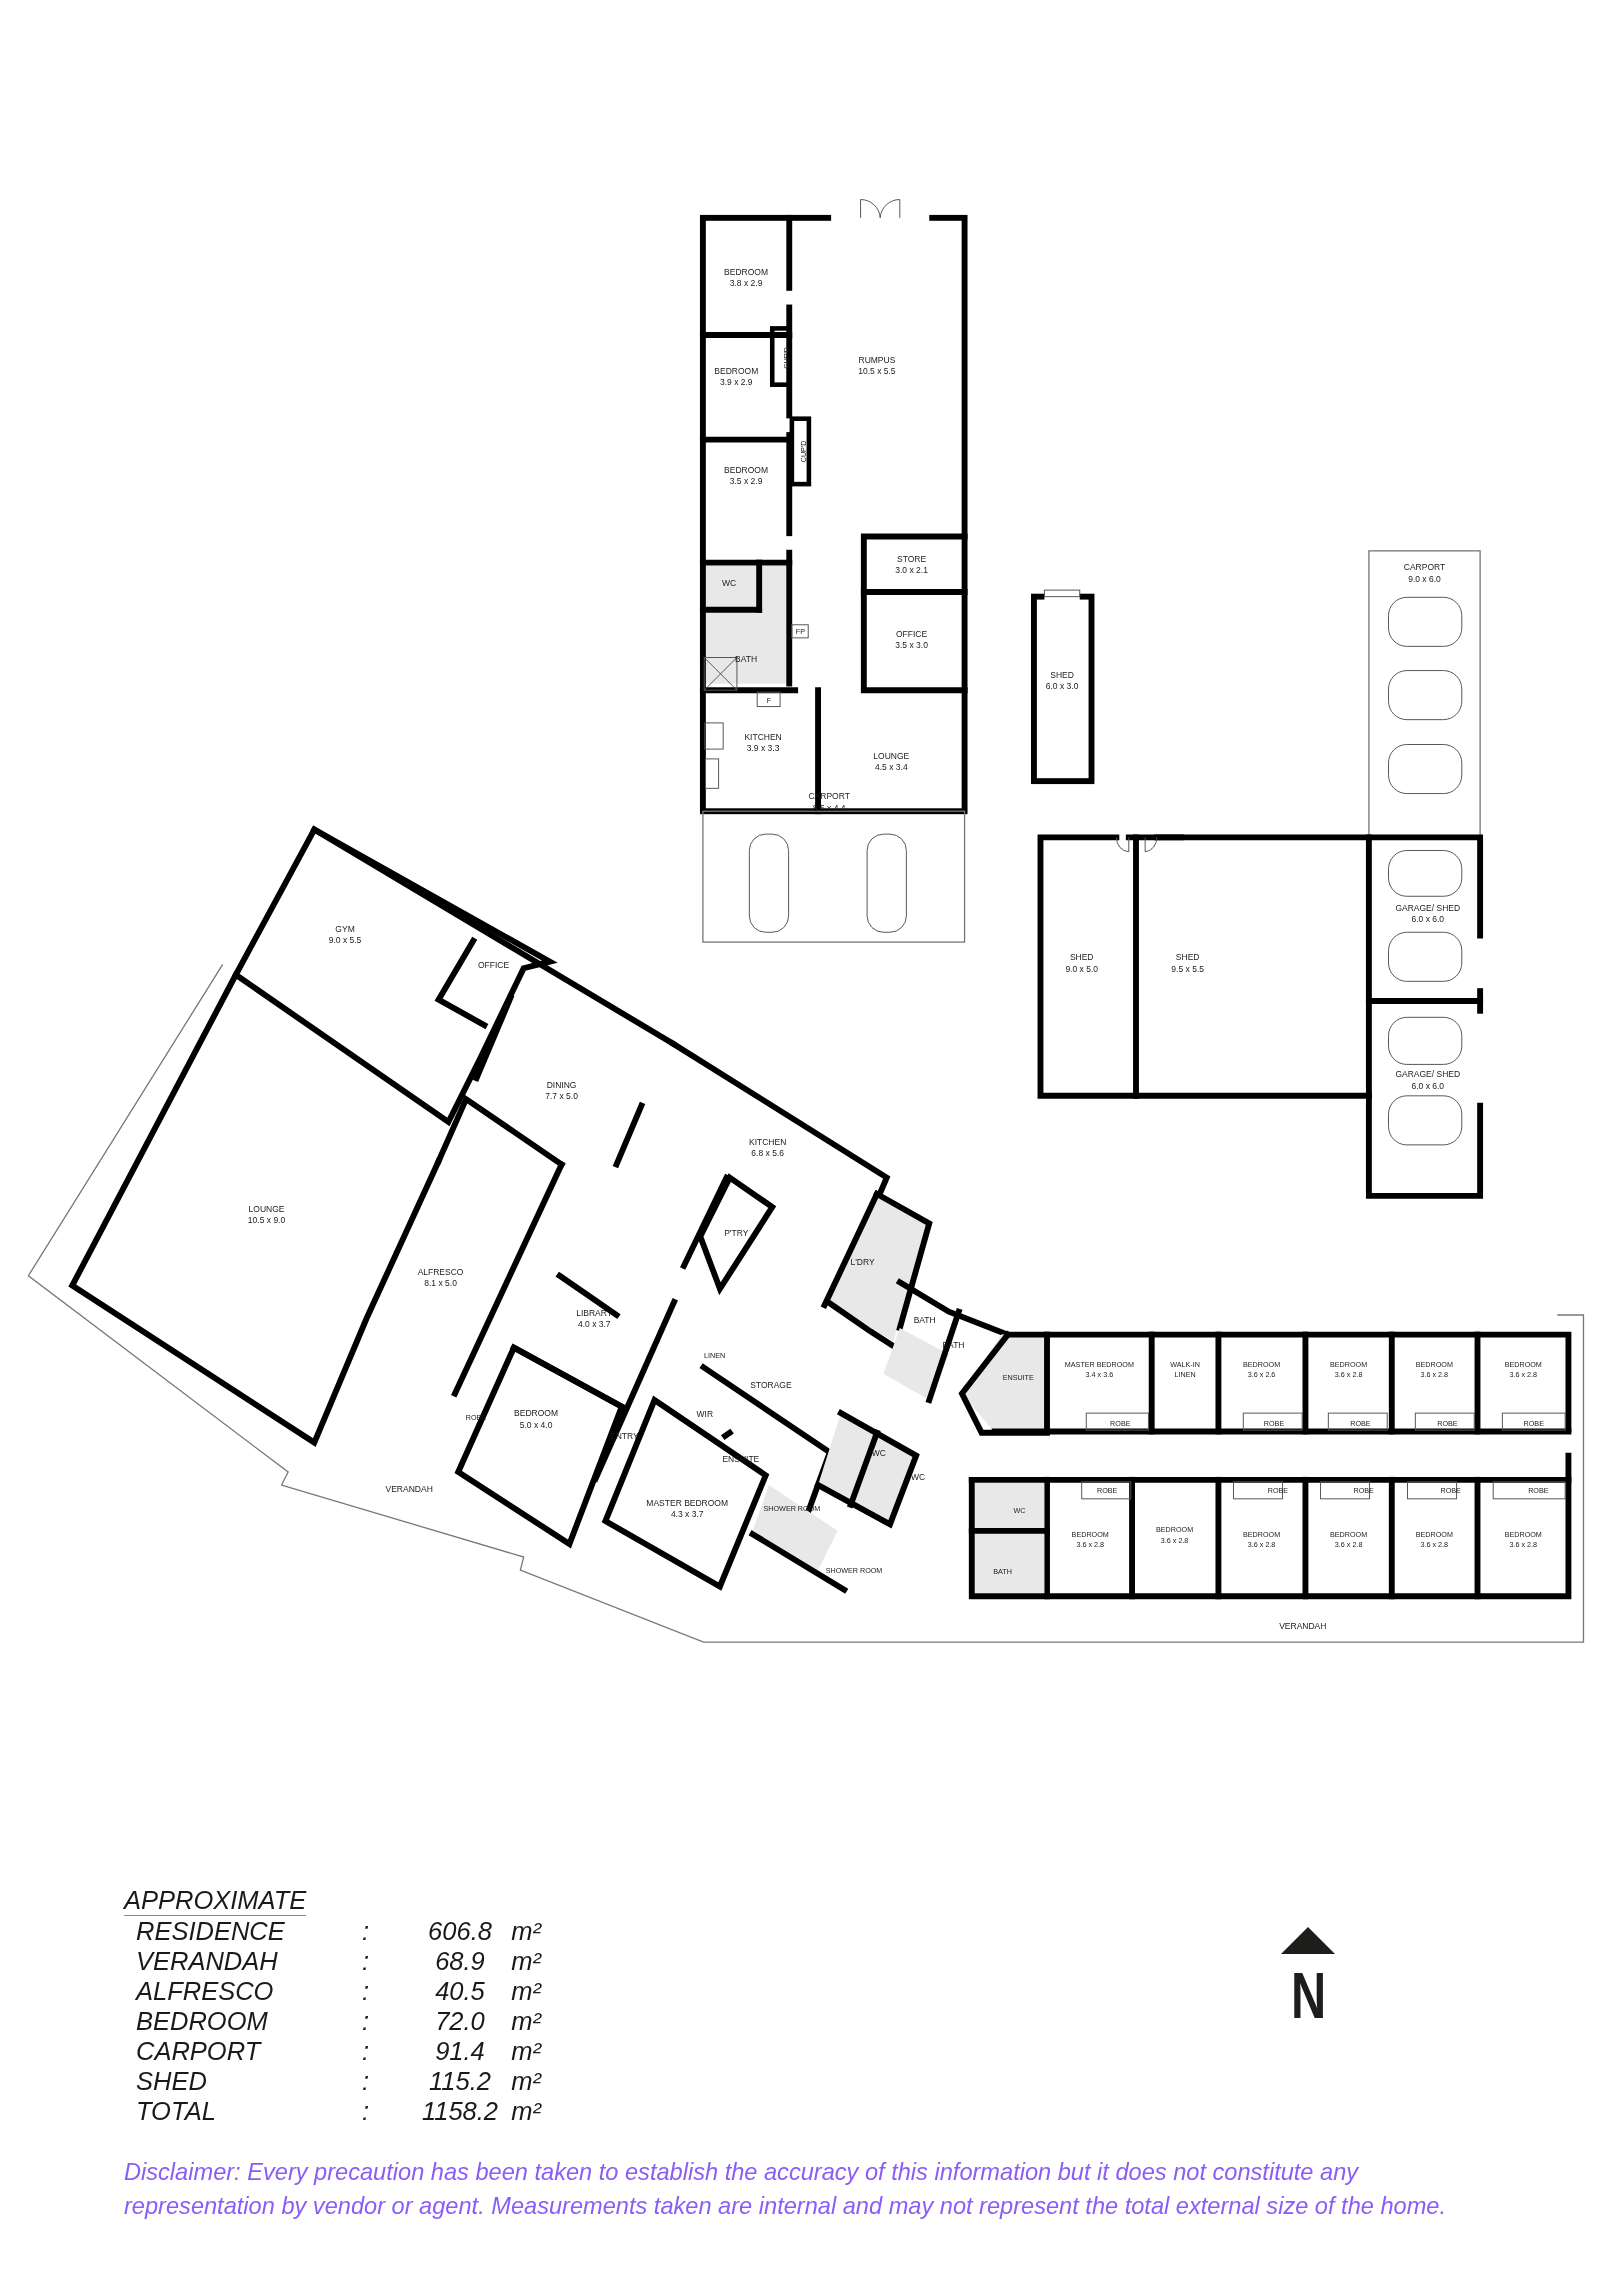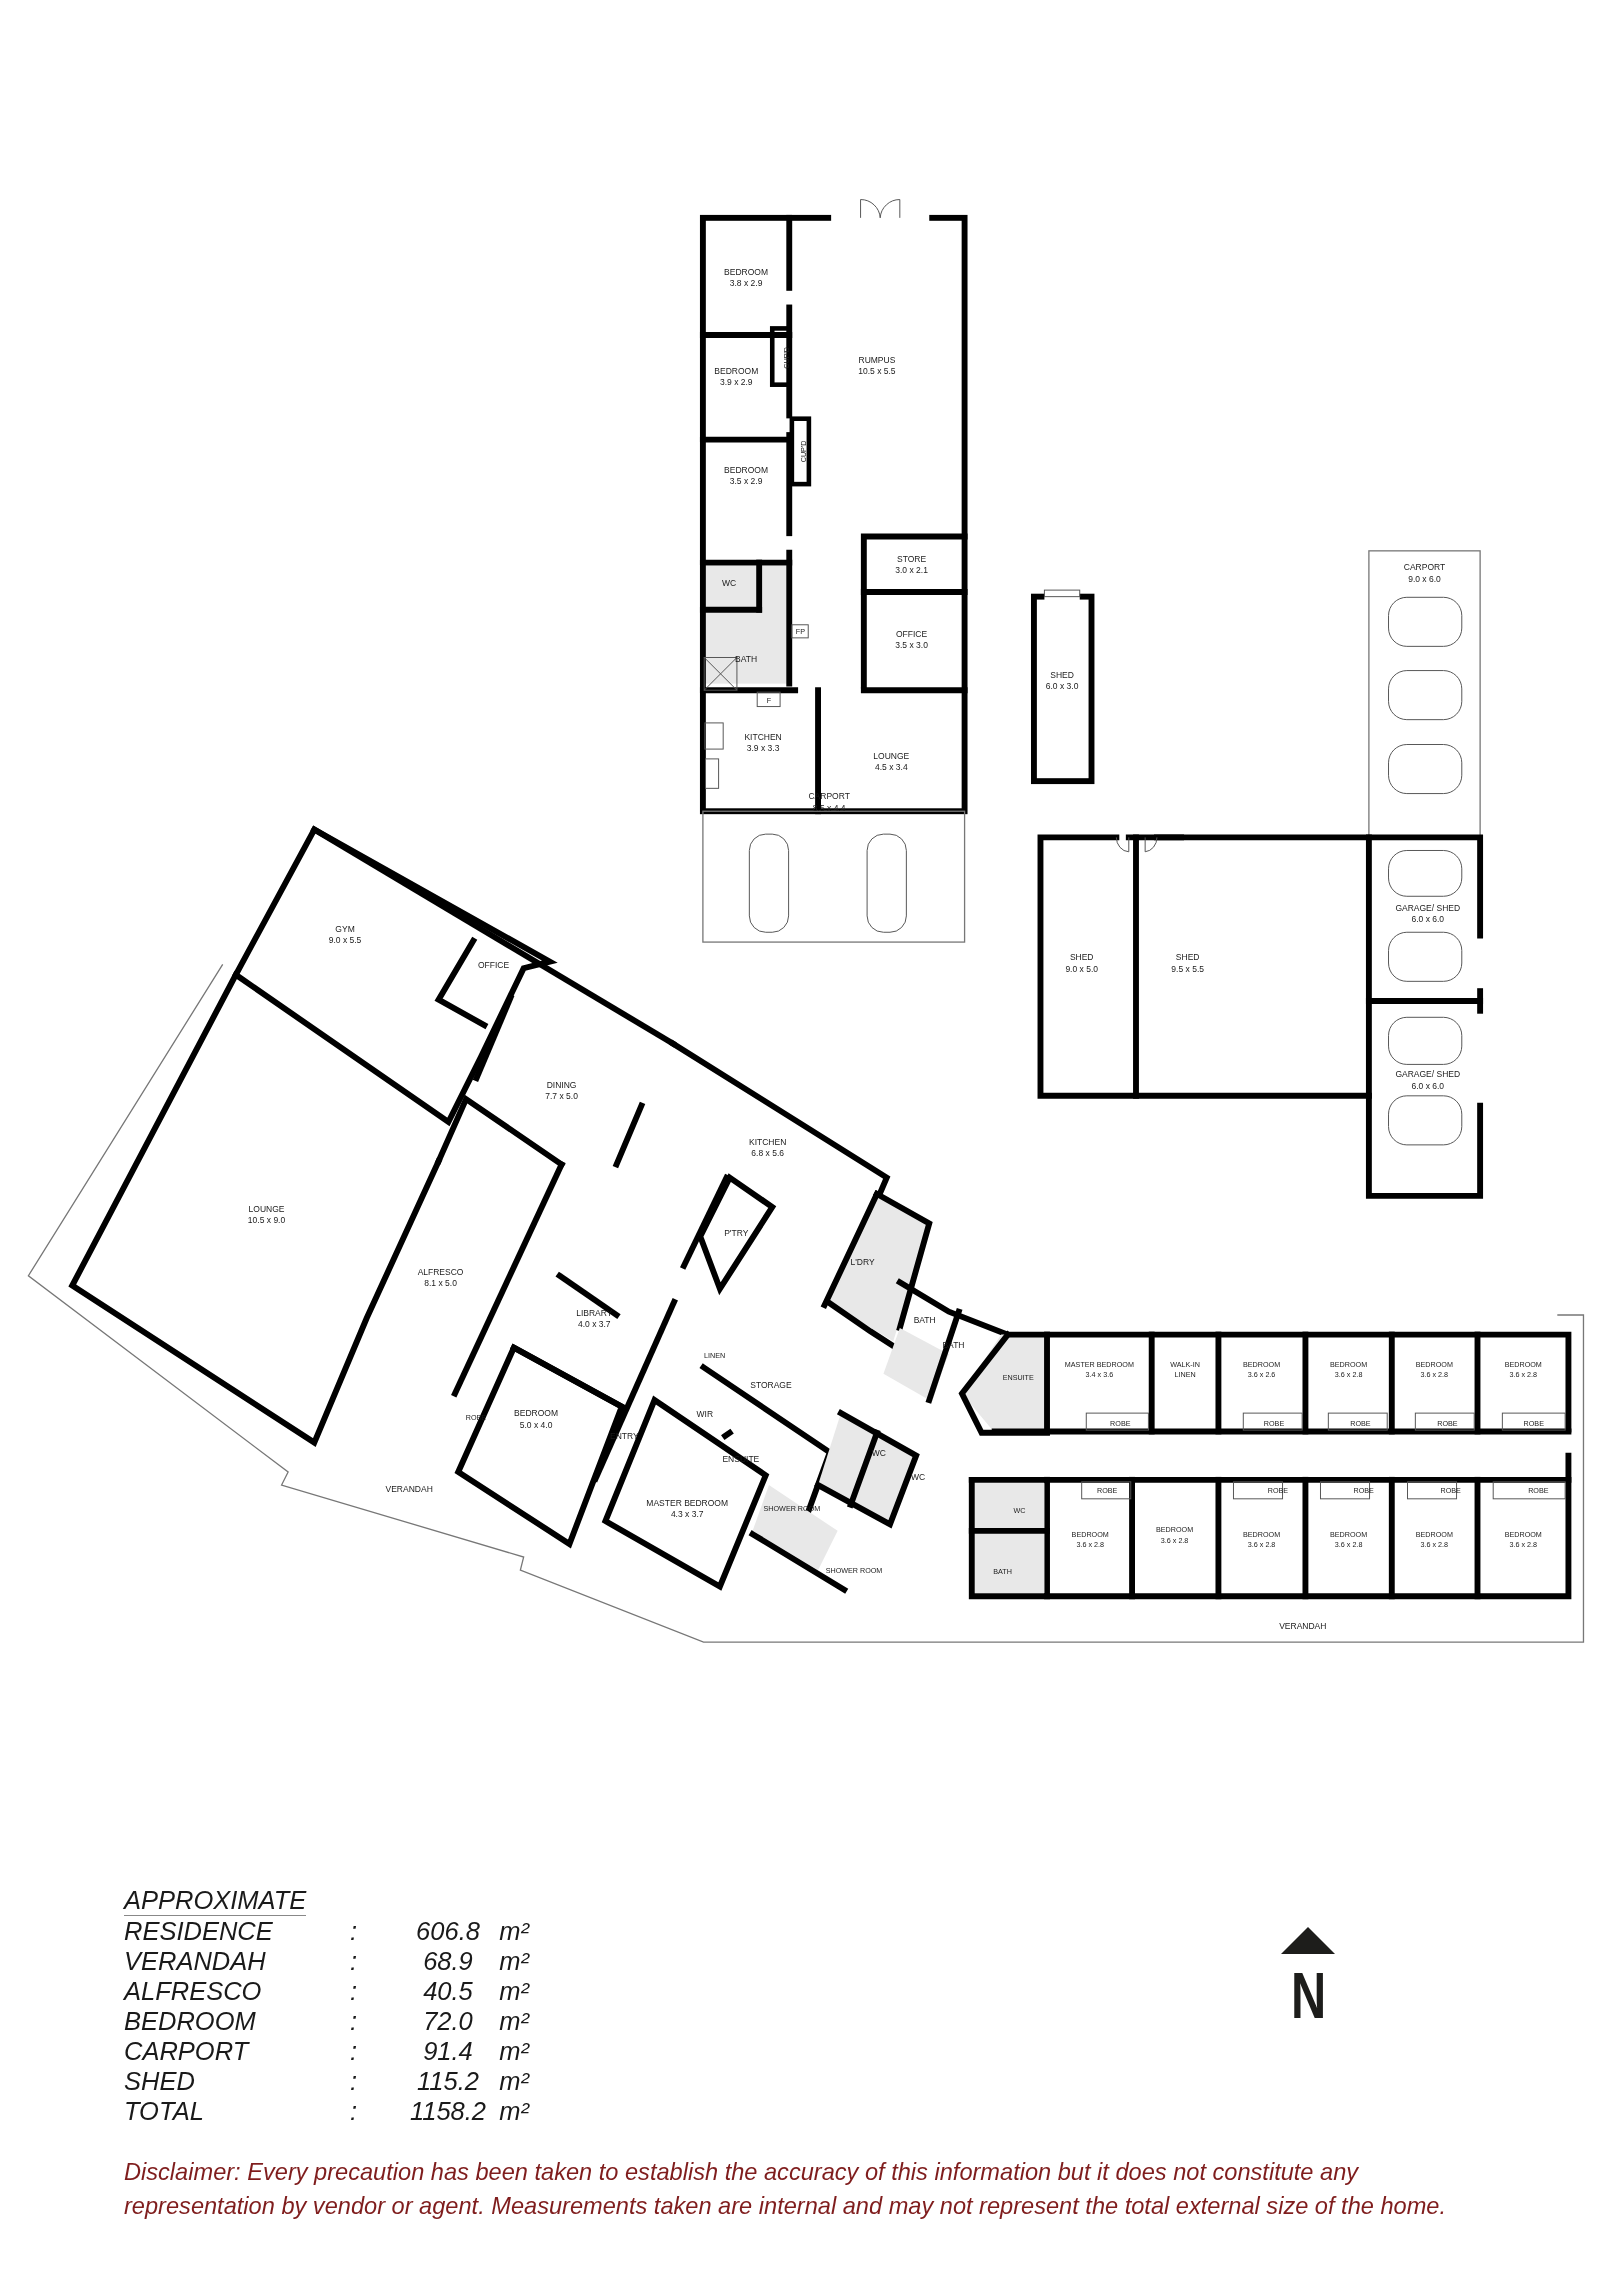--- a/index.html
+++ b/index.html
@@ -9,27 +9,27 @@
   .wall { stroke: #000; stroke-width: 9; fill: none; stroke-linecap: square; }
   .wall-thin { stroke: #000; stroke-width: 7; fill: none; }
   .outline { stroke: #777; stroke-width: 2; fill: none; }
   .fixture { stroke: #555; stroke-width: 1.5; fill: none; }
   .tile { fill: #e8e8e8; }
   .room-label { font-family: "Liberation Sans", sans-serif; font-size: 13px; fill: #1a1a1a; text-anchor: middle; }
   .room-small { font-size: 11px; }
   .legend { position: absolute; left: 124px; top: 1885px; width: 458px; font-style: italic; }
   .legend-title { font-size: 25.5px; letter-spacing: 0px; display: inline-block;
                   border-bottom: 1.3px solid #888; line-height: 30px; }
-  .legend-row { display: flex; font-size: 25.5px; line-height: 30px; }
+  .legend-row { display: flex; font-size: 25.5px; line-height: 30px; margin-left: 12px; }
   .legend-row .lbl { width: 226px; }
   .legend-row .colon { width: 52px; }
   .legend-row .val { width: 92px; text-align: center; }
   .legend-row .unit { width: 39px; padding-left: 5.2px; }
   .disclaimer { position: absolute; left: 124px; top: 2155px; width: 1387px;
-                font-size: 23.6px; font-style: italic; line-height: 34px; color: #7f1d1d; }
+                font-size: 23.6px; font-style: italic; line-height: 34px; color: #8b5cf6; }
   .north { position: absolute; left: 1279px; top: 1927px; width: 59px; height: 111px; }
   .north-arrow { width: 0; height: 0; border-left: 27.5px solid transparent;
                  border-right: 27.5px solid transparent; border-bottom: 27.5px solid #1d1d1b; margin-left: 2px; }
   .north-letter { font-family: "Liberation Sans", sans-serif; font-weight: bold; font-size: 65px;
                   line-height: 65px; margin-top: 9.2px; text-align: center; color: #1d1d1b;
                   transform: scaleX(0.75); }
 </style>
 </head>
 <body>
 

